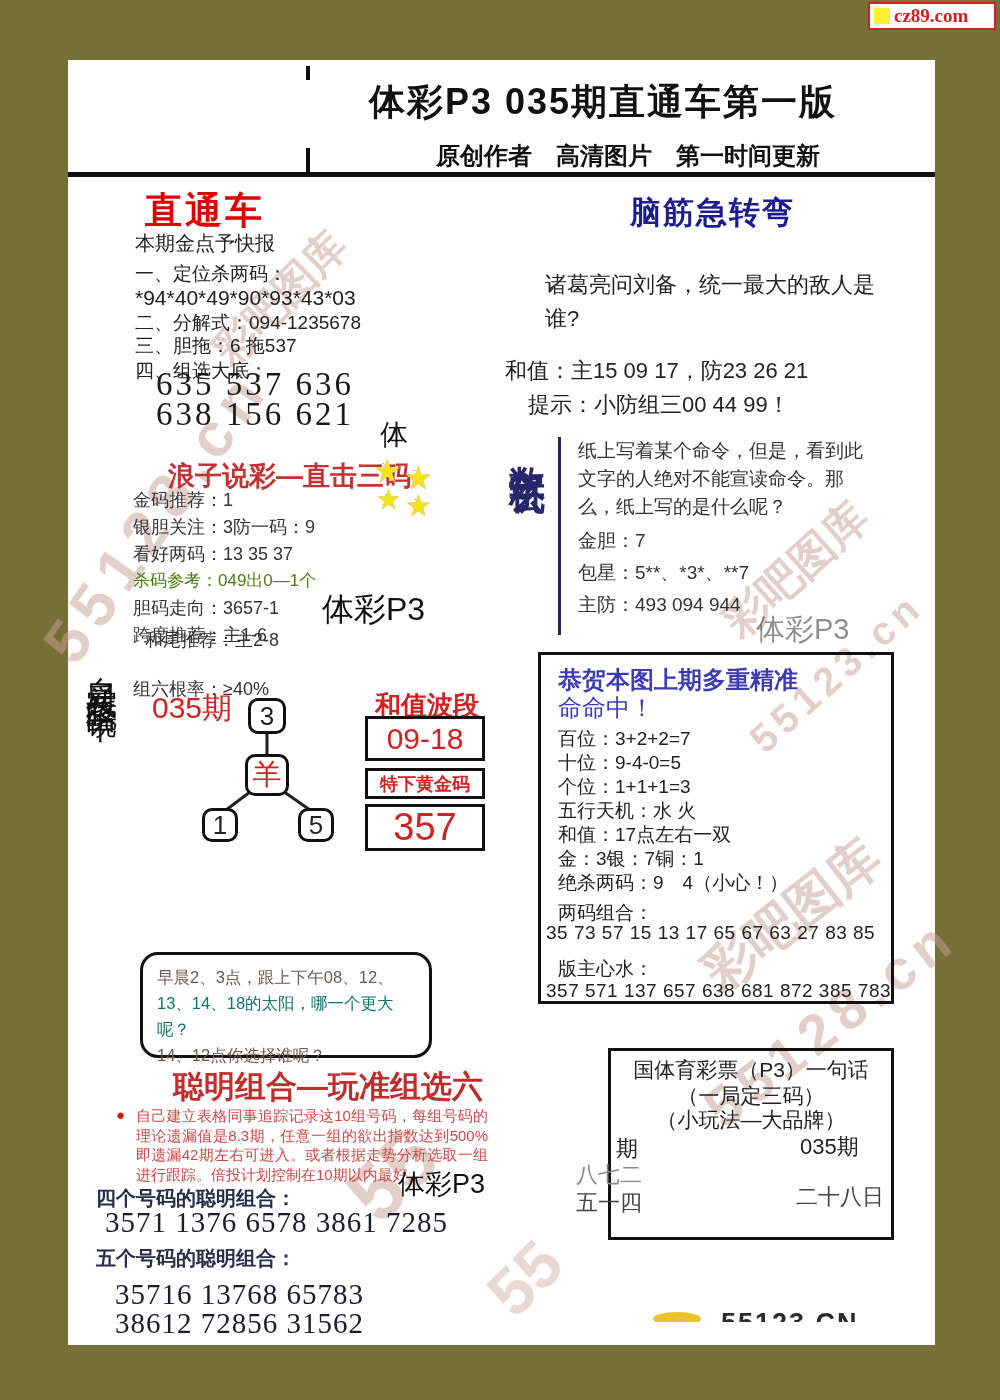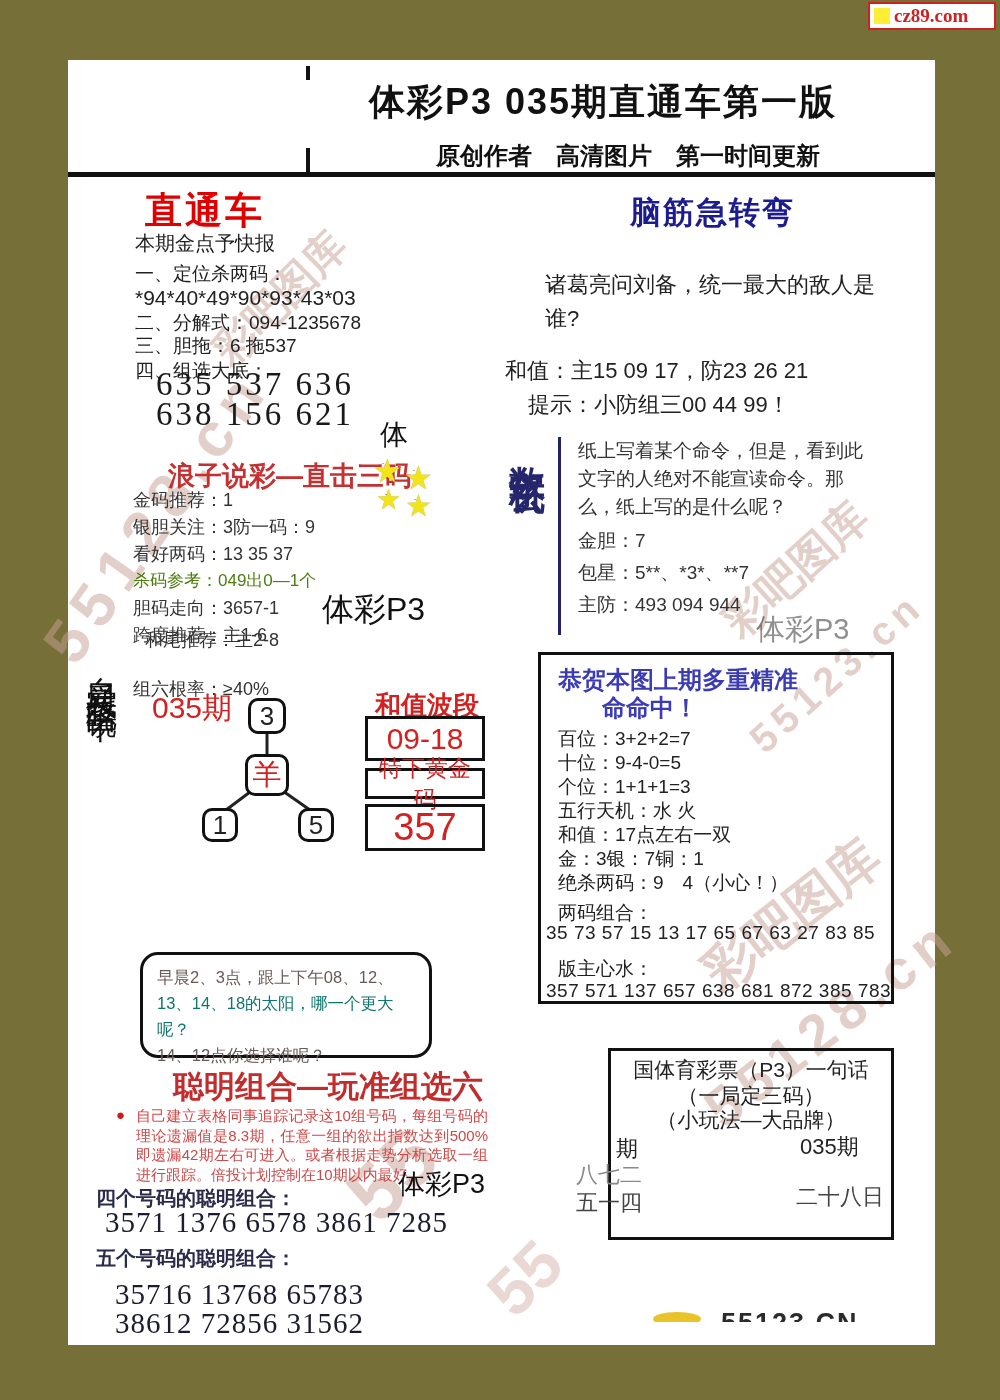--- a/index.html
+++ b/index.html
@@ -100,21 +100,21 @@
       </div>
     <div class="node z1" style="left:230px;top:748px;width:36px;height:34px;">
         <span>5</span>
       </div>
 
     <div class="abs z1" style="left:307px;top:628px;font-size:26px;font-weight:bold;color:#d32020;">和值波段</div>
     <div class="box ctr z1" style="left:297px;top:656px;width:120px;height:45px;">
         <span class="red" style="font-size:30px;">09-18</span>
       </div>
     <div class="box ctr z1" style="left:297px;top:708px;width:120px;height:31px;">
-        <span class="red" style="font-size:23px;font-weight:normal;">特下黄金码</span>
+        <span class="red" style="font-size:18px;font-weight:bold;">特下黄金码</span>
       </div>
     <div class="box ctr z1" style="left:297px;top:744px;width:120px;height:47px;">
         <span class="red" style="font-size:38px;">357</span>
       </div>
 
     <div class="abs z1" style="left:72px;top:892px;width:292px;height:106px;border:3px solid #111;border-radius:18px;box-sizing:border-box;padding:9px 14px;">
       <div style="font-size:16.5px;color:#6a5a58;line-height:26px;">早晨2、3点，跟上下午08、12、</div>
       <div style="font-size:16.5px;color:#0f766e;line-height:26px;">13、14、18的太阳，哪一个更大呢？</div>
       <div style="font-size:16.5px;color:#6a5a58;line-height:26px;">14、12点你选择谁呢？</div>
     </div>
@@ -137,21 +137,21 @@
     <div class="abs z1 vert" style="left:434px;top:377px;height:200px;font-size:36px;font-weight:bold;color:#26266c;letter-spacing:4px;">数字玄机</div>
     <div class="abs z1" style="left:490px;top:377px;width:3px;height:198px;background:#222266;"></div>
     <div class="abs z1" style="left:510px;top:377px;width:295px;font-size:19px;line-height:28px;color:#333;">纸上写着某个命令，但是，看到此文字的人绝对不能宣读命令。那么，纸上写的是什么呢？</div>
     <div class="abs z1" style="left:510px;top:468px;font-size:19px;color:#333;">金胆：7</div>
     <div class="abs z1" style="left:510px;top:500px;font-size:19px;color:#333;">包星：5**、*3*、**7</div>
     <div class="abs z1" style="left:510px;top:532px;font-size:19px;color:#333;">主防：493 094 944</div>
     <div class="abs z1" style="left:688px;top:550px;font-size:29px;color:#222;opacity:.5;">体彩P3</div>
 
     <div class="box z1" style="left:470px;top:592px;width:356px;height:352px;"></div>
     <div class="abs z1" style="left:490px;top:604px;font-size:24px;font-weight:bold;color:#3b3bb4;">恭贺本图上期多重精准</div>
-    <div class="abs z1" style="left:490px;top:632px;font-size:24px;font-weight:bold;color:#3b3bb4;margin-left:44px;">命命中！</div>
+    <div class="abs z1" style="left:490px;top:632px;font-size:24px;font-weight:normal;color:#3b3bb4;">命命中！</div>
     <div class="abs z1" style="left:490px;top:666px;font-size:19px;">百位：3+2+2=7</div>
     <div class="abs z1" style="left:490px;top:690px;font-size:19px;">十位：9-4-0=5</div>
     <div class="abs z1" style="left:490px;top:714px;font-size:19px;">个位：1+1+1=3</div>
     <div class="abs z1" style="left:490px;top:738px;font-size:19px;">五行天机：水 火</div>
     <div class="abs z1" style="left:490px;top:762px;font-size:19px;">和值：17点左右一双</div>
     <div class="abs z1" style="left:490px;top:786px;font-size:19px;">金：3银：7铜：1</div>
     <div class="abs z1" style="left:490px;top:810px;font-size:19px;">绝杀两码：9　4（小心！）</div>
     <div class="abs z1" style="left:490px;top:840px;font-size:19px;">两码组合：</div>
     <div class="abs z1" style="left:478px;top:862px;font-size:19px;letter-spacing:.5px;">35 73 57 15 13 17 65 67 63 27 83 85</div>
     <div class="abs z1" style="left:490px;top:896px;font-size:19px;">版主心水：</div>

